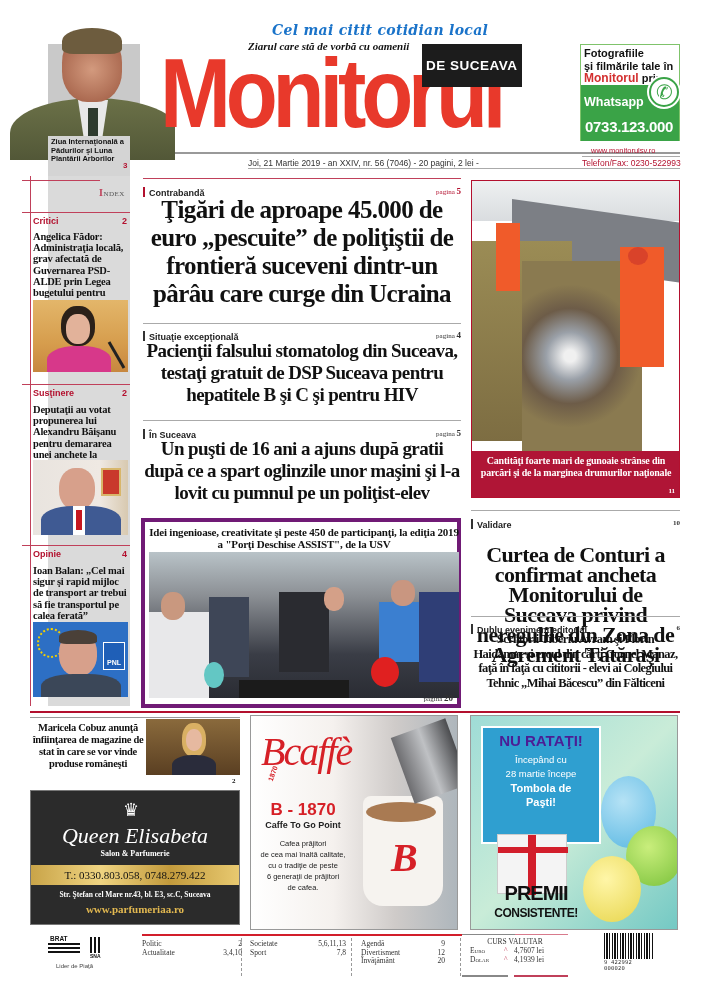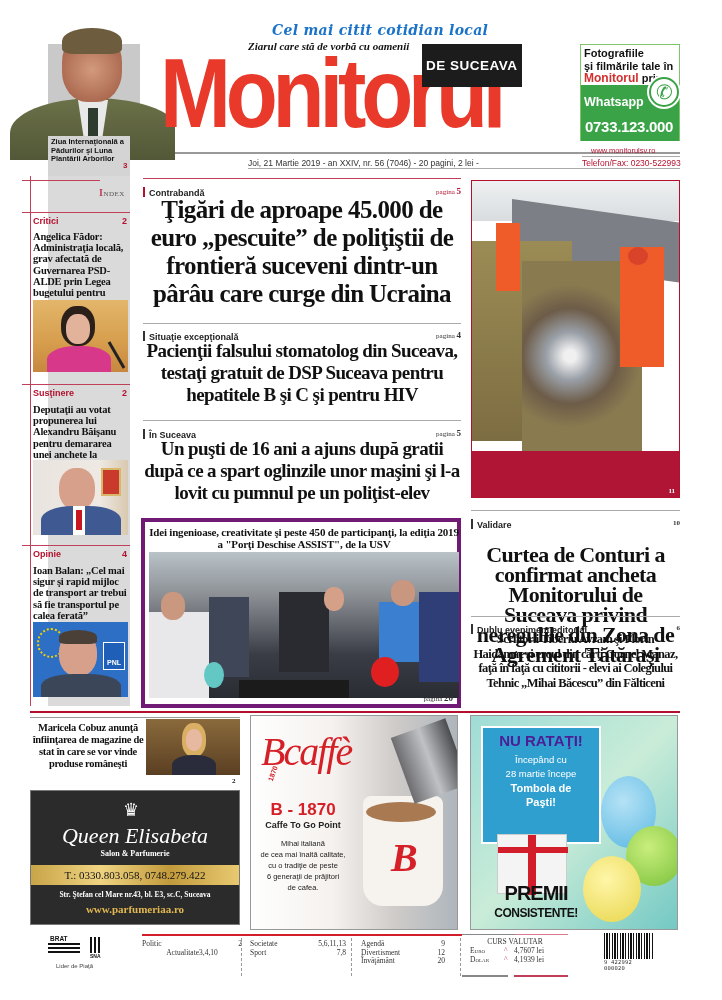--- a/index.html
+++ b/index.html
@@ -199,20 +199,21 @@
 
 <div class="abs" style="left:471px;top:180px;width:209px;height:318px;border:1px solid #b3102e;overflow:hidden">
   <div style="position:absolute;left:0;top:0;width:209px;height:40px;background:linear-gradient(180deg,#eef0f1,#d9dcdf)"></div>
   <div style="position:absolute;left:40px;top:30px;width:170px;height:60px;background:#7c7f85;transform:skewY(8deg)"></div>
   <div style="position:absolute;left:0;top:60px;width:100px;height:200px;background:linear-gradient(180deg,#9b8c55,#7d6d42)"></div>
   <div style="position:absolute;left:50px;top:80px;width:120px;height:190px;background:radial-gradient(circle at 40% 50%,#f0f0f0 5%,#9aa0a8 20%,#6d5c48 40%,#8a7a50 60%)"></div>
   <div style="position:absolute;left:24px;top:42px;width:24px;height:68px;background:#f05b2a"></div>
   <div style="position:absolute;left:148px;top:66px;width:44px;height:120px;background:#f05b2a"></div>
   <div style="position:absolute;left:156px;top:66px;width:20px;height:18px;border-radius:50%;background:#d9432a"></div>
   <div style="position:absolute;left:0;top:270px;width:209px;height:48px;background:#b01536"></div>
+  <div class="headline" style="position:absolute;left:4px;top:274px;width:200px;font-size:10px;line-height:11.5px;color:#fff;letter-spacing:-0.2px">Cantităţi foarte mari de gunoaie strânse din parcări şi de la marginea drumurilor naţionale</div>
   <div style="position:absolute;right:4px;bottom:2px;color:#fff;font-size:7px;font-weight:bold;font-family:'Liberation Serif',serif">11</div>
 </div>
 
 <div class="abs rule-grey" style="left:471px;top:510px;width:209px;height:1px"></div>
 <div class="abs" style="left:471px;top:514px;width:209px;display:flex;justify-content:space-between;align-items:center">
   <span><span class="kicker-bar" style="background:#333"></span><span class="kicker">Validare</span></span>
   <span class="pagina" style="font-weight:bold">10</span>
 </div>
 <div class="abs headline" style="left:471px;top:545px;width:209px;font-size:22px;line-height:20px">Curtea de Conturi a confirmat ancheta Monitorului de Suceava privind neregulile din Zona de Agrement Tătăraşi</div>
 
@@ -246,21 +247,21 @@
 <div class="abs" id="ad-bcaffe">
   <div style="position:absolute;left:112px;top:80px;width:80px;height:110px;border-radius:8px 8px 20px 20px;background:#f6f3ef"></div>
   <div style="position:absolute;left:115px;top:86px;width:70px;height:20px;border-radius:50%;background:#a97a52"></div>
   <div style="position:absolute;left:150px;top:10px;width:58px;height:70px;background:linear-gradient(90deg,#6d6d70,#bfc1c4,#4b4c4f);transform:rotate(-20deg)"></div>
   <div style="position:absolute;left:140px;top:118px;font-size:40px;font-weight:bold;color:#d62027;font-style:italic;font-family:'Liberation Serif',serif">B</div>
   <div style="position:absolute;left:10px;top:12px;font-size:40px;color:#d62027;font-style:italic;font-family:Liberation Serif, serif;letter-spacing:-2px">Bcaffè</div>
   <div style="position:absolute;left:14px;top:54px;font-size:7px;color:#d62027;font-weight:bold;transform:rotate(-70deg)">1870</div>
   <div style="position:absolute;left:0;top:84px;width:104px;text-align:center;font-size:17px;font-weight:bold;color:#d62027">B - 1870</div>
   <div style="position:absolute;left:0;top:104px;width:104px;text-align:center;font-size:9px;font-weight:bold;color:#222">Caffe To Go Point</div>
   <div style="position:absolute;left:0;top:122px;width:104px;text-align:center;font-size:7.5px;line-height:11px;color:#222">
-    <div>Mihai italiană</div>
+    <div>Cafea prăjitori</div>
       <div>de cea mai înaltă calitate,</div>
       <div>cu o tradiţie de peste</div>
       <div>6 generaţii de prăjitori</div>
       <div>de cafea.</div>
   </div>
 </div>
 
 <div class="abs" id="ad-tombola">
   <div style="position:absolute;left:130px;top:60px;width:55px;height:72px;border-radius:50%;background:radial-gradient(circle at 40% 35%,#b5e2f5,#5ab8e3)"></div>
   <div style="position:absolute;left:155px;top:110px;width:56px;height:60px;border-radius:50%;background:radial-gradient(circle at 40% 35%,#c9ee7c,#79c13a)"></div>
@@ -290,21 +291,21 @@
   <div style="position:absolute;left:14px;top:28px;font-size:6px;color:#444">Lider de Piaţă</div>
 </div>
 
 <div class="abs" style="left:142px;top:934px;width:320px;height:2px;background:#d21e2b"></div>
 
 <div class="abs" style="left:142px;top:940px;width:100px">
   <div class="foot-txt" style="display:flex;justify-content:space-between">
       <span>Politic</span>
       <span>2</span>
     </div>
-  <div class="foot-txt" style="display:flex;justify-content:center">
+  <div class="foot-txt" style="display:flex;justify-content:space-between">
       <span>Actualitate</span>
       <span>3,4,10</span>
     </div>
 </div>
 <div class="abs" style="left:241px;top:938px;width:1px;height:38px;border-left:1px dashed #999"></div>
 <div class="abs" style="left:250px;top:940px;width:96px">
   <div class="foot-txt" style="display:flex;justify-content:space-between">
       <span>Societate</span>
       <span>5,6,11,13</span>
     </div>

